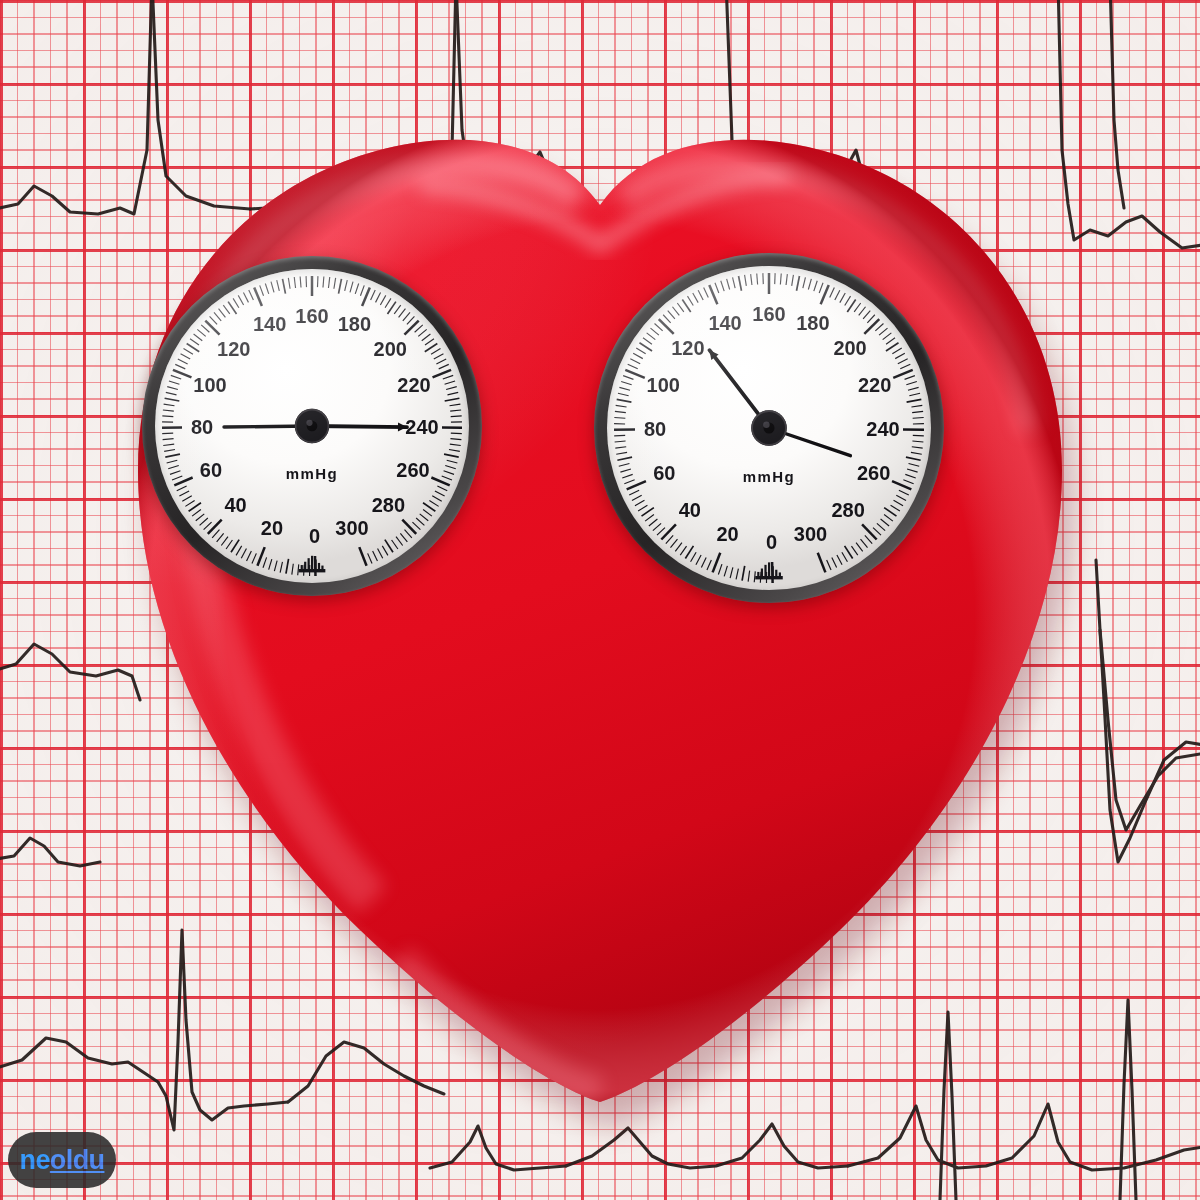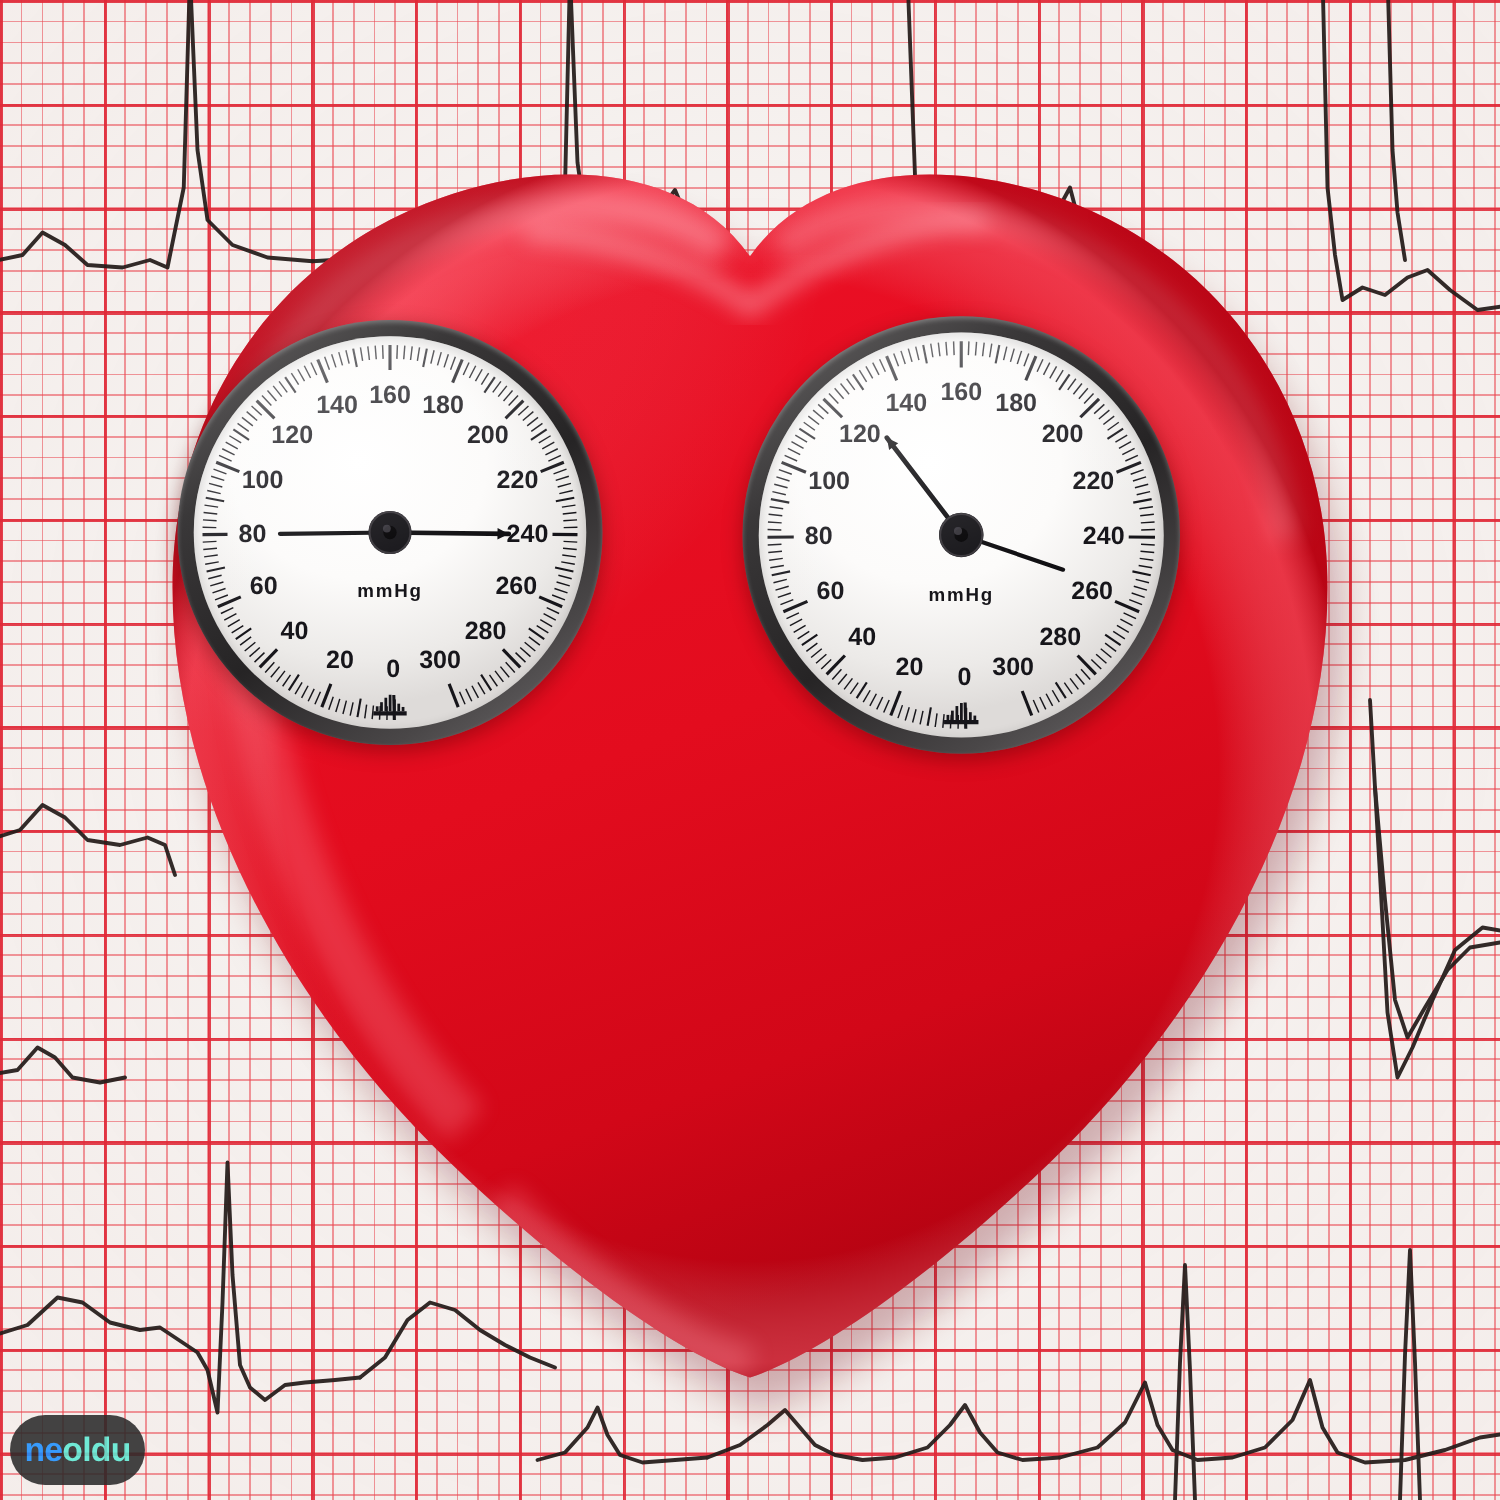--- a/index.html
+++ b/index.html
@@ -65,21 +65,21 @@
 
   
   .watermark{
     position:absolute;left:8px;top:1132px;width:108px;height:56px;
     border-radius:28px;background:#2b2b2b;opacity:.88;
     display:flex;align-items:center;justify-content:center;
   }
   .wm-text{font-size:27px;font-weight:bold;letter-spacing:-.6px;
     font-family:"Liberation Sans", sans-serif;line-height:1;}
   .wm-a{color:#1e90ff;}
-  .wm-b{color:#5eead4;}
+  .wm-b{color:#3b82f6;text-decoration:underline;}
 </style>
 </head>
 <body>
 
 <div id="stage">
 
   <div class="ecg-paper">
     <div class="grid-fine"></div>
     <div class="grid-bold"></div>
     <div class="paper-warm"></div>

